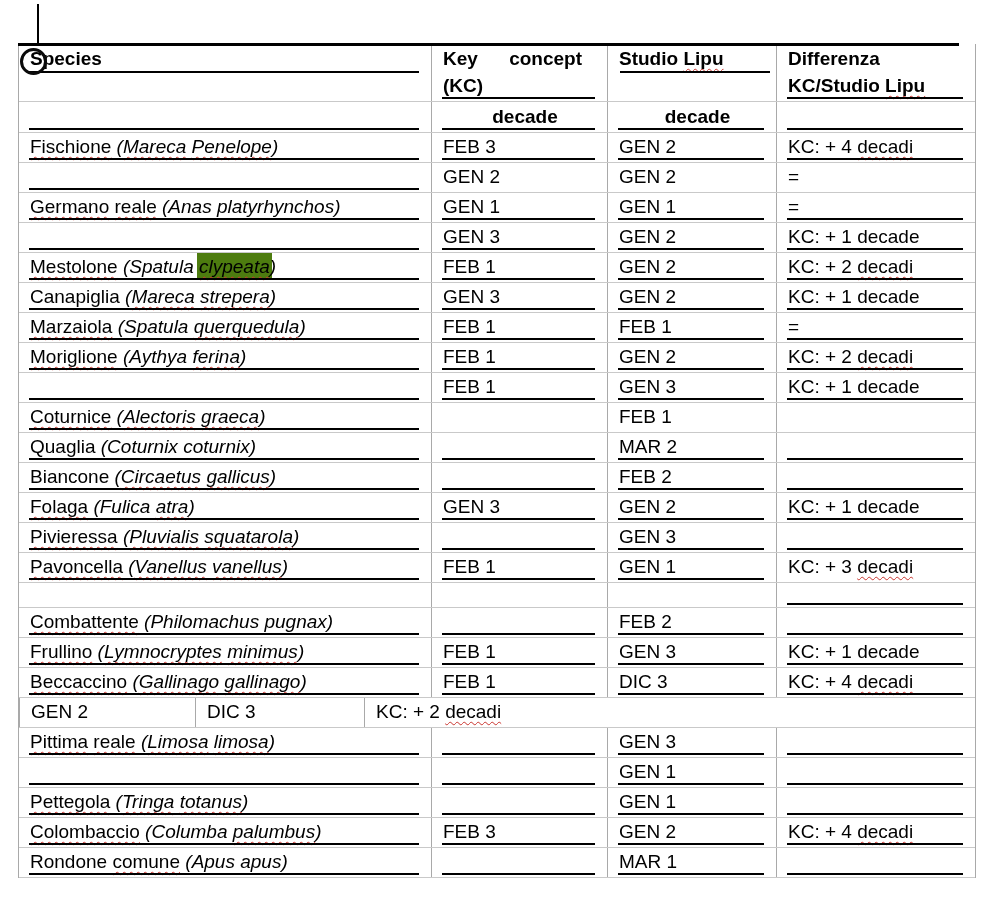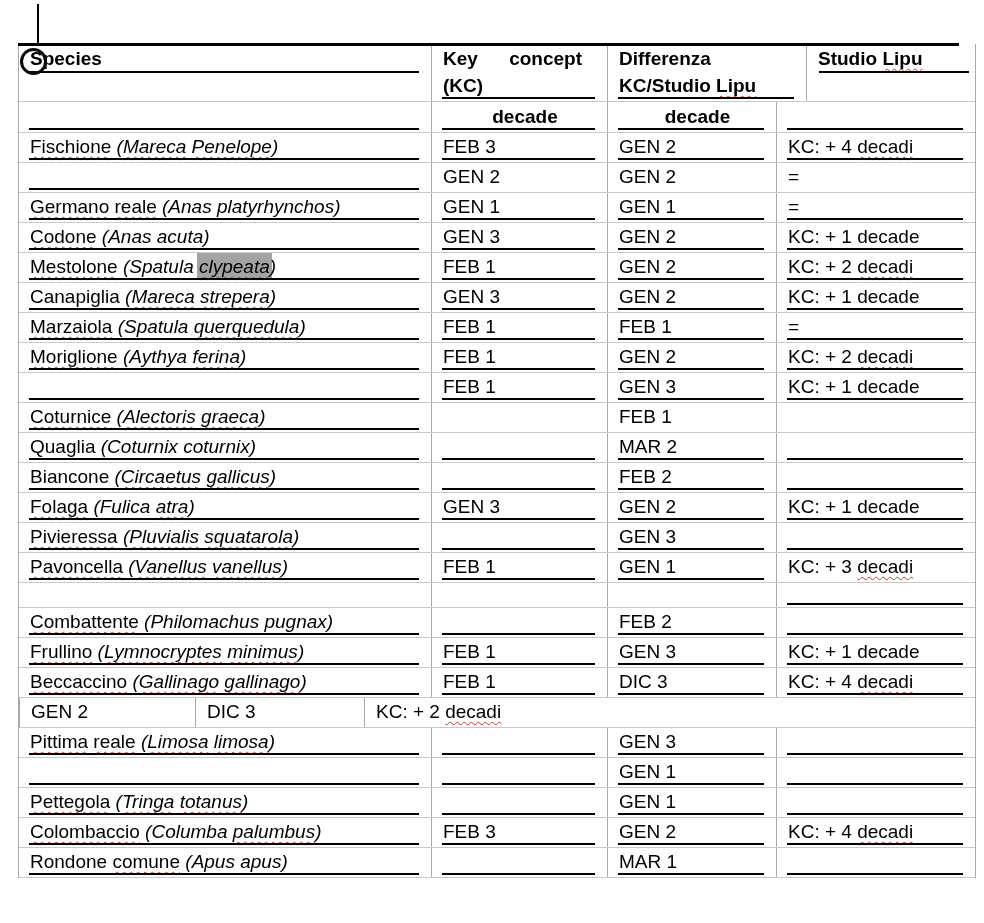--- a/index.html
+++ b/index.html
@@ -21,50 +21,50 @@
   .c0{width:412px;}
   .c1{width:176px;border-left:1px solid #a9a9a9;}
   .c2{width:169px;border-left:1px solid #a9a9a9;}
   .c3{width:199px;border-left:1px solid #a9a9a9;}
   .ul{position:absolute;left:10px;right:12px;bottom:2px;height:2px;background:#000;}
   .ul-mid{top:27px;bottom:auto;}
   .ul-short{right:auto;width:150px;left:12px;}
   .it{font-style:italic;}
   .sq{text-decoration-line:underline;text-decoration-style:wavy;text-decoration-color:#c9352f;
       text-decoration-thickness:1px;text-underline-offset:3px;text-decoration-skip-ink:none;}
-  .hl{background:#a3a3a3;padding:4px 2px 1px 2px;margin:0 -2px;}
+  .hl{background:#4d7c0f;padding:4px 2px 1px 2px;margin:0 -2px;}
   .kc-just{word-spacing:26px;}
 </style>
 </head>
 <body>
 
 <div class="cursor"></div>
 <div class="ring"></div>
 <div class="topline"></div>
 
 <div class="doc-table">
   <div class="trow hr1">
     <div class="cell c0">
       <span>Species</span>
       <i class="ul ul-mid"></i>
     </div>
     <div class="cell c1">
       <span class="kc-just">Key concept</span><br>
       <span>(KC)</span>
       <i class="ul"></i>
     </div>
+    <div class="cell c2">
+      <span><span>Studio </span><span class="sq">Lipu</span></span>
+      <i class="ul ul-mid ul-short"></i>
+    </div>
     <div class="cell c3">
       <span>Differenza</span><br>
       <span><span>KC/Studio </span><span class="sq">Lipu</span></span>
       <i class="ul"></i>
     </div>
-    <div class="cell c2">
-      <span><span>Studio </span><span class="sq">Lipu</span></span>
-      <i class="ul ul-mid ul-short"></i>
-    </div>
   </div>
   <div class="trow hr2">
     <div class="cell c0">
       <i class="ul"></i>
     </div>
     <div class="cell c1">
       <span>decade</span>
       <i class="ul"></i>
     </div>
     <div class="cell c2">
@@ -88,21 +88,21 @@
         <div class="cell c2"><span>GEN 2</span></div>
         <div class="cell c3"><span><span>=</span></span></div>
       </div>
       <div class="trow">
         <div class="cell c0"><span><span class="sq">Germano</span><span> </span><span class="sq">reale</span><span class="it"> (</span><span class="it">Anas platyrhynchos</span><span class="it">)</span></span><i class="ul"></i></div>
         <div class="cell c1"><span>GEN 1</span><i class="ul"></i></div>
         <div class="cell c2"><span>GEN 1</span><i class="ul"></i></div>
         <div class="cell c3"><span><span>=</span></span><i class="ul"></i></div>
       </div>
       <div class="trow">
-        <div class="cell c0"><span><span class="sq">Codone</span><span class="it"> (</span><span class="it">Anas acuta</span><span class="it">)</span></span><i class="ul"></i></div>
+        <div class="cell c0"><i class="ul"></i></div>
         <div class="cell c1"><span>GEN 3</span><i class="ul"></i></div>
         <div class="cell c2"><span>GEN 2</span><i class="ul"></i></div>
         <div class="cell c3"><span><span>KC: + 1 decade</span></span><i class="ul"></i></div>
       </div>
       <div class="trow">
         <div class="cell c0"><span><span class="sq">Mestolone</span><span class="it"> (</span><span class="it">Spatula </span><span class="it sq hl">clypeata</span><span class="it">)</span></span><i class="ul"></i></div>
         <div class="cell c1"><span>FEB 1</span><i class="ul"></i></div>
         <div class="cell c2"><span>GEN 2</span><i class="ul"></i></div>
         <div class="cell c3"><span><span>KC: + 2 </span><span class="sq">decadi</span></span><i class="ul"></i></div>
       </div>

